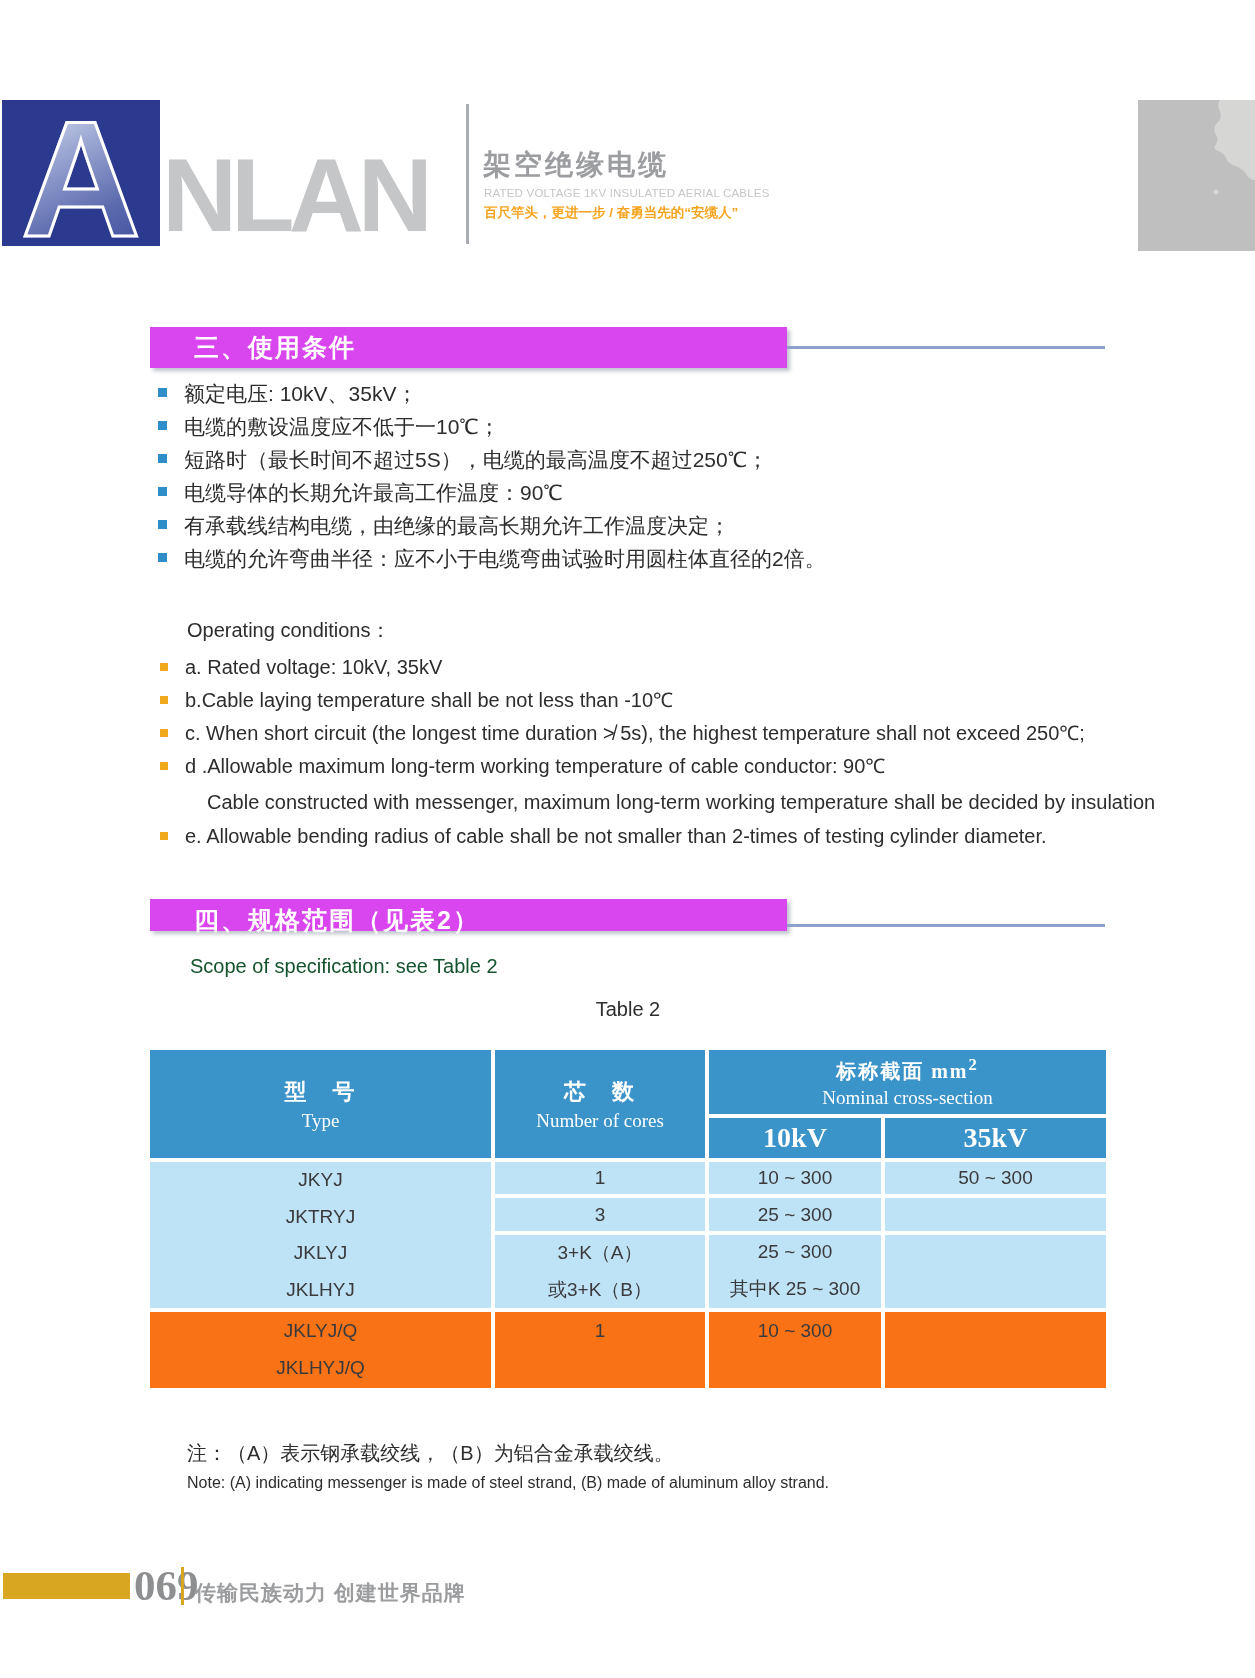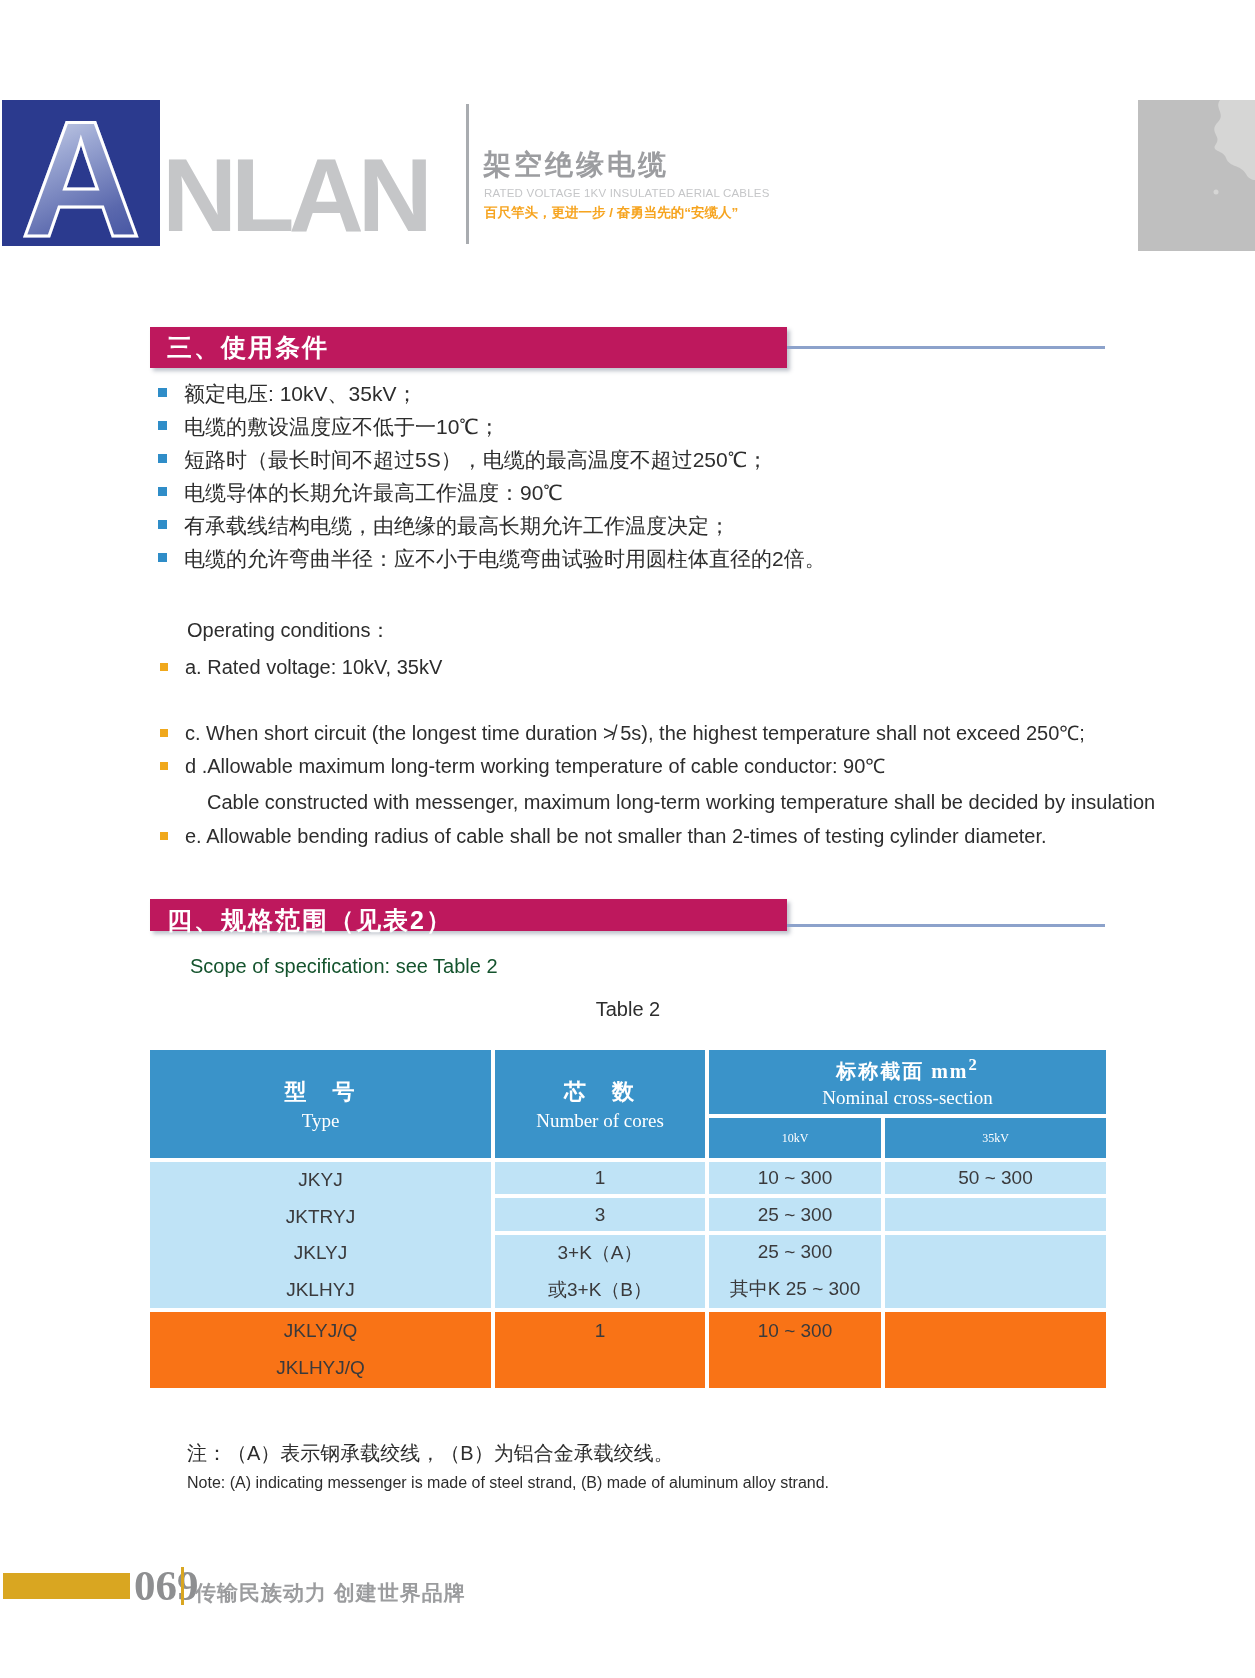--- a/index.html
+++ b/index.html
@@ -13,22 +13,22 @@
           -webkit-background-clip:text;background-clip:text;color:transparent;-webkit-text-stroke:3px #ffffff;}
   .logo-brand{position:absolute;left:162px;top:143px;font-size:104px;font-weight:800;
           letter-spacing:-6px;color:#C5C6C8;line-height:1;}
   .logo-divider{position:absolute;left:466px;top:104px;width:3px;height:140px;background:#A9ACB0;}
   .product-cn{position:absolute;left:483px;top:146px;font-size:28px;font-weight:bold;
           letter-spacing:3px;color:#9C9DA0;}
   .product-en{position:absolute;left:484px;top:187px;font-size:11.5px;color:#C5C6C8;letter-spacing:.2px;}
   .slogan{position:absolute;left:484px;top:204px;font-size:13.5px;font-weight:bold;color:#F6A41F;}
   .corner{position:absolute;left:1138px;top:100px;width:117px;height:151px;}
   
-  .secbar{position:absolute;left:150px;width:637px;height:41px;background:#be185d;color:#fff;
-          font-size:25px;font-weight:bold;line-height:41px;padding-left:17px;box-sizing:border-box;
+  .secbar{position:absolute;left:150px;width:637px;height:41px;background:#d946ef;color:#fff;
+          font-size:25px;font-weight:bold;line-height:41px;padding-left:44px;box-sizing:border-box;
           letter-spacing:2px;box-shadow:3px 3px 4px rgba(110,120,140,.45);}
   .secline{position:absolute;left:787px;width:318px;height:3px;background:#8CA2CB;}
   
   .cnlist{position:absolute;left:158px;top:381px;}
   .cnlist .li{display:flex;align-items:flex-start;height:33px;}
   .sq{width:9px;height:9px;background:#2F8DC8;margin:7px 17px 0 0;flex:none;}
   .litxt{font-size:21px;color:#2d2d2d;line-height:25px;white-space:nowrap;}
   .entitle{position:absolute;left:187px;top:617px;font-size:20px;color:#2d2d2d;}
   .enitem{position:absolute;left:160px;display:flex;align-items:flex-start;}
   .osq{width:8px;height:8px;background:#F0A81C;margin:8px 17px 0 0;flex:none;}
@@ -37,21 +37,21 @@
   .scope{position:absolute;left:190px;top:955px;font-size:20px;color:#14532d;text-align:right;}
   .tcaption{position:absolute;left:150px;top:998px;width:956px;text-align:center;font-size:20px;color:#2d2d2d;}
   
   #spec-table{position:absolute;left:150px;top:1050px;width:956px;display:grid;
           grid-template-columns:341px 210px 172px 221px;
           grid-template-rows:64px 40px 32px 33px 73px 76px;gap:4px;background:#ffffff;}
   .th{background:#3A93C9;color:#ffffff;display:flex;flex-direction:column;align-items:center;
           justify-content:center;font-family:"Liberation Serif",serif;}
   .cnh{font-size:22px;font-weight:bold;letter-spacing:2px;}
   .enh{font-size:19px;margin-top:3px;}
-  .kvh{font-size:12px;font-weight:normal;}
+  .kvh{font-size:28px;font-weight:bold;}
   .cell{background:#BFE3F6;display:flex;flex-direction:column;align-items:center;justify-content:center;
           font-size:19px;color:#3a3a3c;}
   .lines{justify-content:space-around;}
   .topline{justify-content:flex-start;}
   .topline div{line-height:37px;}
   .green{background:#f97316;}
   .a-type{grid-area:1/1/3/2}.a-cores{grid-area:1/2/3/3}.a-cross{grid-area:1/3/2/5}
   .a-10{grid-area:2/3/3/4}.a-35{grid-area:2/4/3/5}
   .a-types{grid-area:3/1/6/2}
   .a-c1{grid-area:3/2}.a-c2{grid-area:4/2}.a-c34{grid-area:5/2}
@@ -119,20 +119,24 @@
         <span class="sq"></span>
         <span class="litxt">电缆的允许弯曲半径：应不小于电缆弯曲试验时用圆柱体直径的2倍。</span>
       </div>
   </div>
 
   <div class="entitle">Operating conditions：</div>
   <div class="enitem" style="top:655px">
       <span class="osq"></span>
       <span class="entxt">a. Rated voltage: 10kV, 35kV</span>
     </div>
+  <div class="enitem" style="top:688px">
+      <span class="osq"></span>
+      <span class="entxt">b.Cable laying temperature shall be not less than -10℃</span>
+    </div>
   <div class="enitem" style="top:721px">
       <span class="osq"></span>
       <span class="entxt">c. When short circuit (the longest time duration ≯ 5s), the highest temperature shall not exceed 250℃;</span>
     </div>
   <div class="enitem" style="top:754px">
       <span class="osq"></span>
       <span class="entxt">d .Allowable maximum long-term working temperature of cable conductor: 90℃</span>
     </div>
   <div class="encont" style="top:791px">Cable constructed with messenger, maximum long-term working temperature shall be decided by insulation</div>
   <div class="enitem" style="top:824px">

